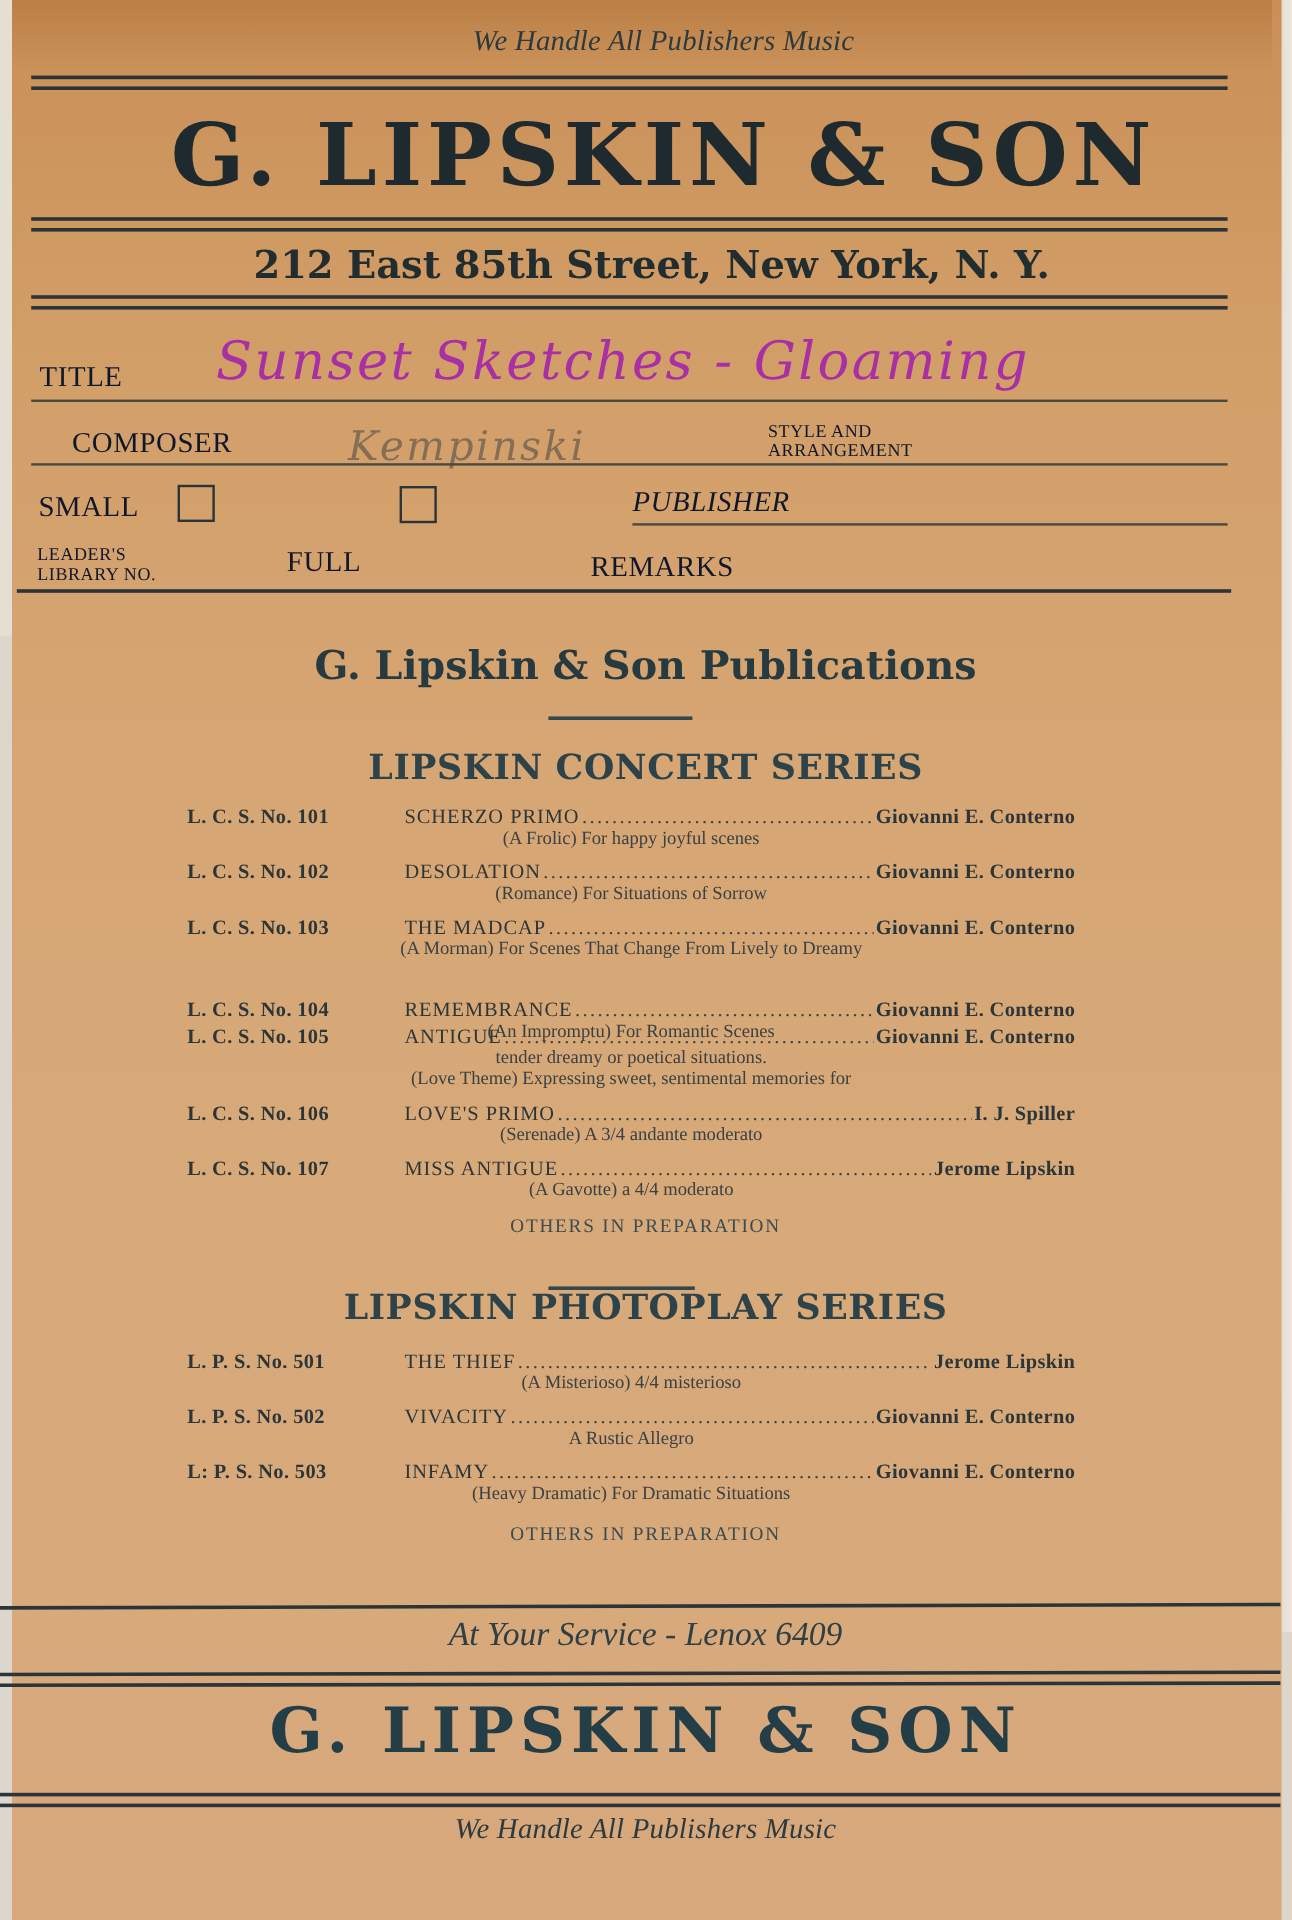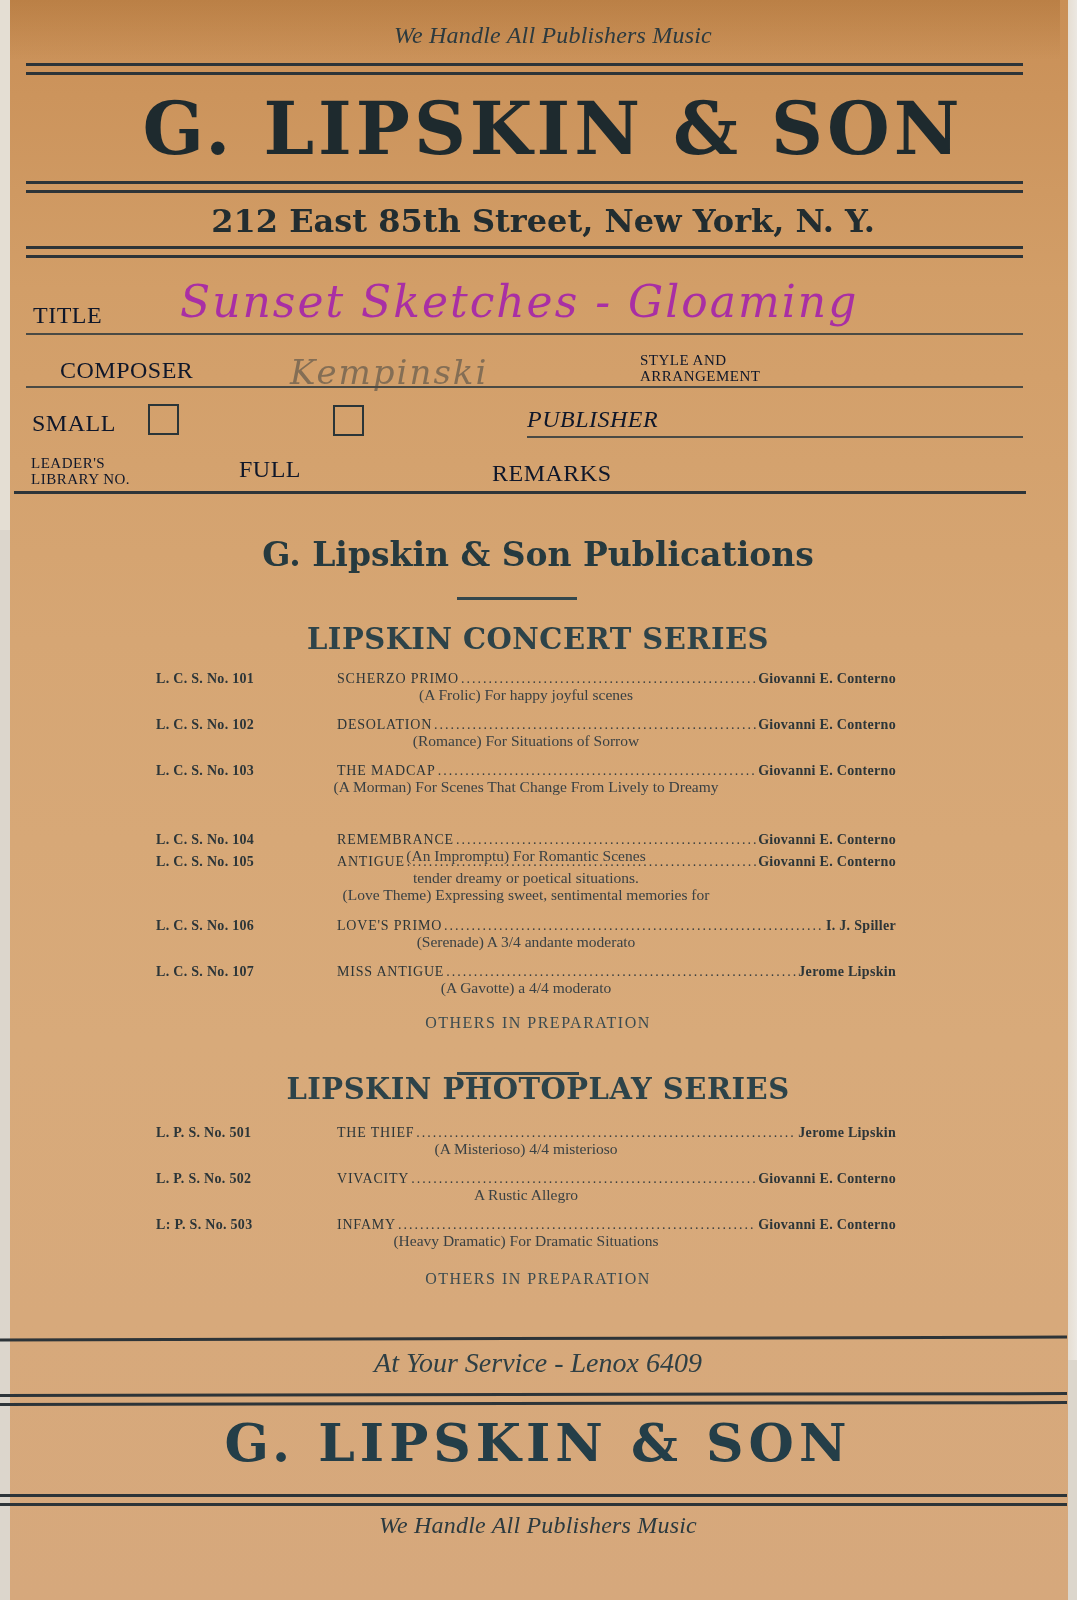--- a/index.html
+++ b/index.html
@@ -54,21 +54,21 @@
   }
   .hand.small { font-size: 34px; color: #6a5e4e; opacity: 0.75; }
   .pub-title {
     font-family: "DejaVu Serif", serif; font-weight: bold; font-size: 33px; color: #263a3f;
   }
   .series-title {
     font-family: "DejaVu Serif", serif; font-weight: bold; font-size: 29px; color: #2d4349; letter-spacing: 0.5px;
   }
   .entry { position: absolute; left: 156px; width: 740px; }
   .entry-line {
-    display: flex; align-items: baseline; font-size: 14px; color: #2c3538; white-space: nowrap;
+    display: flex; align-items: baseline; font-size: 17px; color: #2c3538; white-space: nowrap;
   }
   .entry-code { font-weight: bold; width: 150px; letter-spacing: 0.3px; }
   .entry-title { letter-spacing: 0.8px; margin-left: 31px; }
   .entry-dots { flex: 1; overflow: hidden; letter-spacing: 2px; color: #3a3f3f; margin: 0 2px; }
   .entry-dots::before { content: "........................................................................................................"; }
   .entry-composer { font-weight: bold; letter-spacing: 0.3px; }
   .entry-desc { font-size: 15.5px; color: #3a4144; text-align: center; margin-top: -1px; line-height: 18px; }
   .prep { font-size: 16px; letter-spacing: 1.5px; color: #3b4b50; }
   .short-rule { position: absolute; height: 3px; background: #34474c; }
   .service { font-style: italic; font-size: 28px; color: #2f3f44; }

